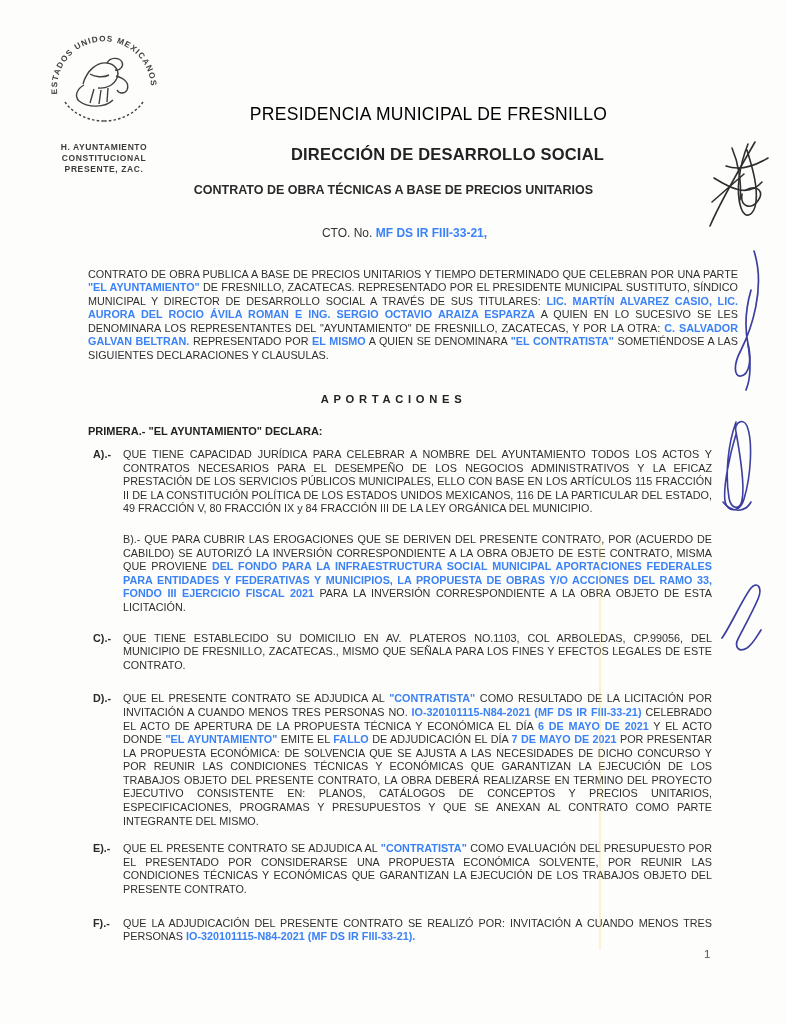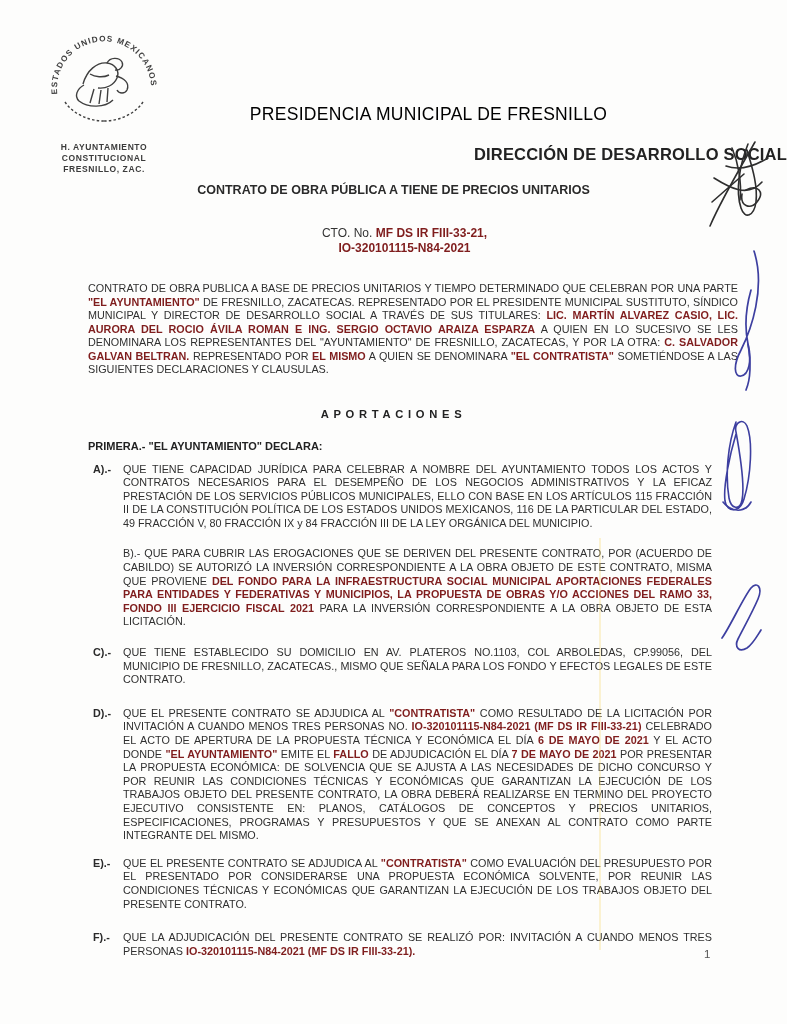--- a/index.html
+++ b/index.html
@@ -12,24 +12,24 @@
     font-family:"Liberation Sans","DejaVu Sans",sans-serif;
     color:#2f2f2f;
     box-shadow:0 0 6px rgba(0,0,0,.25);
   }
   
   .seal-wrap{position:absolute;left:44px;top:32px;width:120px;text-align:center;}
   .seal-svg{display:block;margin:0 auto;}
   .seal-caption{margin-top:18px;font-size:8.5px;font-weight:700;letter-spacing:.6px;line-height:11px;color:#3b3b3b;}
   
   .doc-title{padding-top:104px;padding-left:70px;text-align:center;font-size:17.5px;letter-spacing:.3px;color:#000000;}
-  .doc-subtitle{margin-top:20px;padding-left:108px;text-align:right;font-size:16.5px;font-weight:700;letter-spacing:.2px;color:#222;}
+  .doc-subtitle{margin-top:20px;padding-left:108px;text-align:center;font-size:16.5px;font-weight:700;letter-spacing:.2px;color:#222;}
   .contract-type{margin-top:19px;text-align:center;font-size:12.5px;font-weight:700;color:#2a2a2a;}
   .cto-block{margin-top:29px;padding-left:22px;text-align:center;font-size:12px;line-height:14.5px;color:#333;}
-  .cto-block .b, .seg-b{font-weight:700;color:#7f1d1d;}
+  .cto-block .b, .seg-b{font-weight:700;color:#3b82f6;}
   
   .intro{margin:27px 49px 0 88px;text-align:justify;font-size:10.8px;line-height:13.5px;}
   .decl-heading{margin-top:31px;text-align:center;font-size:11.2px;font-weight:700;letter-spacing:.42em;color:#222;}
   .primera{margin:20px 75px 0 88px;font-size:11px;font-weight:700;color:#222;}
   .decl-item{position:relative;margin:0 75px 0 123px;text-align:justify;font-size:10.8px;line-height:13.6px;}
   .decl-label{position:absolute;left:-30px;top:0;font-weight:700;color:#2a2a2a;text-align:left;}
   .mt-a{margin-top:11px;}
   .mt-b{margin-top:17px;}
   .mt-c{margin-top:17px;}
   .mt-d{margin-top:20px;}
@@ -62,51 +62,50 @@
         <path d="M20,70 C28,82 44,89 59,89" stroke-dasharray="2.5,2.2"></path>
         <path d="M98,70 C90,82 74,89 59,89" stroke-dasharray="2.5,2.2"></path>
       </g>
       <text font-size="8.2" font-weight="bold" letter-spacing="1.1" fill="#3f3f3f">
         <textPath href="#arcTop" startOffset="4">ESTADOS UNIDOS MEXICANOS</textPath>
       </text>
     </svg>
     <div class="seal-caption">
       <div>H. AYUNTAMIENTO</div>
       <div>CONSTITUCIONAL</div>
-      <div>FRESNILLO, ZAC.</div>
+      <div>PRESENTE, ZAC.</div>
     </div>
   </div>
 
   <div class="doc-title">PRESIDENCIA MUNICIPAL DE FRESNILLO</div>
   <div class="doc-subtitle">DIRECCIÓN DE DESARROLLO SOCIAL</div>
-  <div class="contract-type">CONTRATO DE OBRA PÚBLICA A TIENE DE PRECIOS UNITARIOS</div>
+  <div class="contract-type">CONTRATO DE OBRA TÉCNICAS A BASE DE PRECIOS UNITARIOS</div>
 
   <div class="cto-block">
     <div><span>CTO. No. </span><span class="b">MF DS IR FIII-33-21,</span></div>
-    <div class="b">IO-320101115-N84-2021</div>
   </div>
 
   <p class="intro"><span>CONTRATO DE OBRA PUBLICA A BASE DE PRECIOS UNITARIOS Y TIEMPO DETERMINADO QUE CELEBRAN POR UNA PARTE </span><span class="seg-b">"EL AYUNTAMIENTO"</span><span> DE FRESNILLO, ZACATECAS. REPRESENTADO POR EL PRESIDENTE MUNICIPAL SUSTITUTO, SÍNDICO MUNICIPAL Y DIRECTOR DE DESARROLLO SOCIAL A TRAVÉS DE SUS TITULARES: </span><span class="seg-b">LIC. MARTÍN ALVAREZ CASIO, LIC. AURORA DEL ROCIO ÁVILA ROMAN E ING. SERGIO OCTAVIO ARAIZA ESPARZA</span><span> A QUIEN EN LO SUCESIVO SE LES DENOMINARA LOS REPRESENTANTES DEL "AYUNTAMIENTO" DE FRESNILLO, ZACATECAS, Y POR LA OTRA: </span><span class="seg-b">C. SALVADOR GALVAN BELTRAN.</span><span> REPRESENTADO POR </span><span class="seg-b">EL MISMO</span><span> A QUIEN SE DENOMINARA </span><span class="seg-b">"EL CONTRATISTA"</span><span> SOMETIÉNDOSE A LAS SIGUIENTES DECLARACIONES Y CLAUSULAS.</span></p>
 
   <div class="decl-heading">APORTACIONES</div>
   <div class="primera">PRIMERA.- "EL AYUNTAMIENTO" DECLARA:</div>
 
   <div class="decl-item mt-a">
     <span class="decl-label">A).-</span>
     <span><span>QUE TIENE CAPACIDAD JURÍDICA PARA CELEBRAR A NOMBRE DEL AYUNTAMIENTO TODOS LOS ACTOS Y CONTRATOS NECESARIOS PARA EL DESEMPEÑO DE LOS NEGOCIOS ADMINISTRATIVOS Y LA EFICAZ PRESTACIÓN DE LOS SERVICIOS PÚBLICOS MUNICIPALES, ELLO CON BASE EN LOS ARTÍCULOS 115 FRACCIÓN II DE LA CONSTITUCIÓN POLÍTICA DE LOS ESTADOS UNIDOS MEXICANOS, 116 DE LA PARTICULAR DEL ESTADO, 49 FRACCIÓN V, 80 FRACCIÓN IX y 84 FRACCIÓN III DE LA LEY ORGÁNICA DEL MUNICIPIO.</span></span>
   </div>
 
   <div class="decl-item mt-b">
     <span class="decl-label"></span>
     <span><span>B).- QUE PARA CUBRIR LAS EROGACIONES QUE SE DERIVEN DEL PRESENTE CONTRATO, POR (ACUERDO DE CABILDO) SE AUTORIZÓ LA INVERSIÓN CORRESPONDIENTE A LA OBRA OBJETO DE ESTE CONTRATO, MISMA QUE PROVIENE </span><span class="seg-b">DEL FONDO PARA LA INFRAESTRUCTURA SOCIAL MUNICIPAL APORTACIONES FEDERALES PARA ENTIDADES Y FEDERATIVAS Y MUNICIPIOS, LA PROPUESTA DE OBRAS Y/O ACCIONES DEL RAMO 33, FONDO III EJERCICIO FISCAL 2021</span><span>  PARA LA INVERSIÓN CORRESPONDIENTE A LA OBRA OBJETO DE ESTA LICITACIÓN.</span></span>
   </div>
 
   <div class="decl-item mt-c">
     <span class="decl-label">C).-</span>
-    <span><span>QUE TIENE ESTABLECIDO SU DOMICILIO EN AV. PLATEROS NO.1103, COL ARBOLEDAS, CP.99056, DEL MUNICIPIO DE FRESNILLO, ZACATECAS., MISMO QUE SEÑALA PARA LOS FONDO Y EFECTOS LEGALES DE ESTE CONTRATO.</span></span>
+    <span><span>QUE TIENE ESTABLECIDO SU DOMICILIO EN AV. PLATEROS NO.1103, COL ARBOLEDAS, CP.99056, DEL MUNICIPIO DE FRESNILLO, ZACATECAS., MISMO QUE SEÑALA PARA LOS FINES Y EFECTOS LEGALES DE ESTE CONTRATO.</span></span>
   </div>
 
   <div class="decl-item mt-d">
     <span class="decl-label">D).-</span>
     <span><span>QUE EL PRESENTE CONTRATO SE ADJUDICA AL </span><span class="seg-b">"CONTRATISTA"</span><span> COMO RESULTADO DE LA LICITACIÓN POR INVITACIÓN A CUANDO MENOS TRES PERSONAS NO. </span><span class="seg-b">IO-320101115-N84-2021 (MF DS IR FIII-33-21)</span><span> CELEBRADO EL ACTO DE APERTURA DE LA PROPUESTA TÉCNICA Y ECONÓMICA EL DÍA </span><span class="seg-b">6 DE MAYO DE 2021</span><span> Y EL ACTO DONDE </span><span class="seg-b">"EL AYUNTAMIENTO"</span><span> EMITE EL </span><span class="seg-b">FALLO</span><span> DE ADJUDICACIÓN EL DÍA </span><span class="seg-b">7 DE MAYO DE 2021</span><span> POR PRESENTAR LA PROPUESTA ECONÓMICA:  DE SOLVENCIA QUE SE AJUSTA A LAS NECESIDADES DE DICHO CONCURSO Y POR REUNIR LAS CONDICIONES TÉCNICAS Y ECONÓMICAS QUE GARANTIZAN LA EJECUCIÓN DE LOS TRABAJOS OBJETO DEL PRESENTE CONTRATO, LA OBRA DEBERÁ REALIZARSE EN TERMINO DEL PROYECTO EJECUTIVO CONSISTENTE EN: PLANOS, CATÁLOGOS DE CONCEPTOS Y PRECIOS UNITARIOS, ESPECIFICACIONES, PROGRAMAS Y PRESUPUESTOS Y QUE SE ANEXAN AL CONTRATO COMO PARTE INTEGRANTE DEL MISMO.</span></span>
   </div>
 
   <div class="decl-item mt-e">
     <span class="decl-label">E).-</span>
     <span><span>QUE EL PRESENTE CONTRATO SE ADJUDICA AL </span><span class="seg-b">"CONTRATISTA"</span><span> COMO EVALUACIÓN DEL PRESUPUESTO POR EL PRESENTADO POR CONSIDERARSE UNA PROPUESTA ECONÓMICA SOLVENTE, POR REUNIR LAS CONDICIONES TÉCNICAS Y ECONÓMICAS QUE GARANTIZAN LA EJECUCIÓN DE LOS TRABAJOS OBJETO DEL PRESENTE CONTRATO.</span></span>

